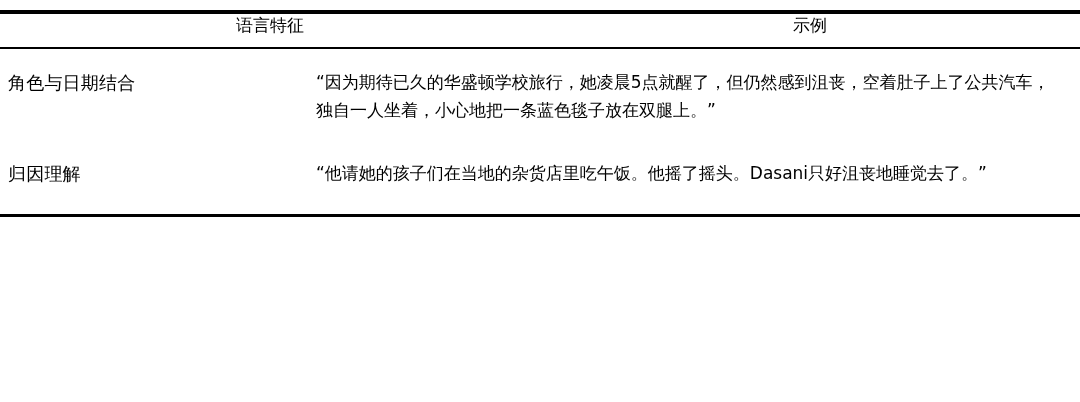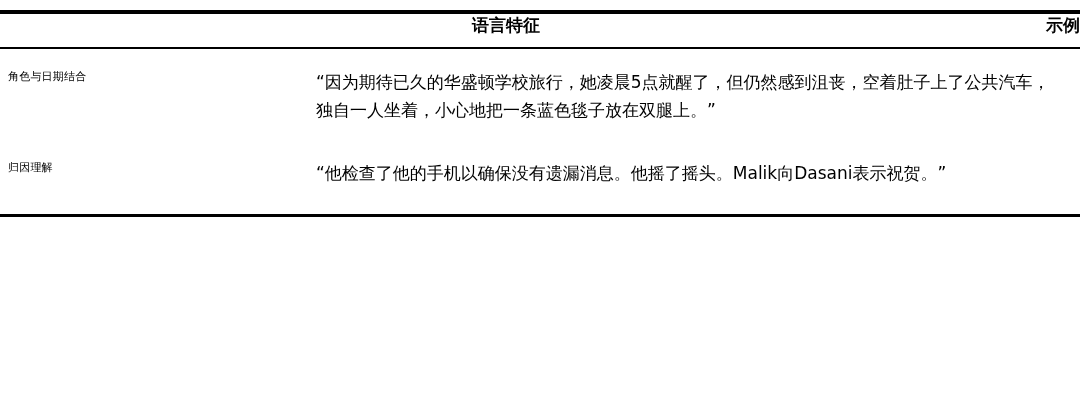--- a/index.html
+++ b/index.html
@@ -18,22 +18,22 @@
     width: 1080px;
     box-sizing: border-box;
   }
   table.ling-table {
     width: 100%;
     border-collapse: collapse;
     table-layout: fixed;
   }
   table.ling-table thead th {
     font-size: 17px;
-    font-weight: bold;
-    text-align: right;
+    font-weight: normal;
+    text-align: center;
     padding: 0 0 10px 0;
     vertical-align: bottom;
   }
   .rule-top {
     height: 4px;
     background: #000;
     width: 100%;
   }
   .rule-mid {
     height: 2px;
@@ -41,21 +41,21 @@
     width: 100%;
   }
   .rule-bottom {
     height: 3px;
     background: #000;
     width: 100%;
   }
   .spacer-top { height: 10px; }
   td.feature-cell {
     width: 300px;
-    font-size: 11px;
+    font-size: 18px;
     vertical-align: top;
     padding: 18px 8px 18px 8px;
     line-height: 1.5;
     letter-spacing: 0.2px;
   }
   td.example-cell {
     font-size: 17px;
     vertical-align: top;
     padding: 18px 14px 18px 0px;
     line-height: 1.62;
@@ -89,18 +89,18 @@
   </table>
   <div class="rule-mid"></div>
   <table class="ling-table">
     <tbody>
       <tr>
         <td class="feature-cell cjk">角色与日期结合</td>
         <td class="example-cell cjk">“因为期待已久的华盛顿学校旅行，她凌晨5点就醒了，但仍然感到沮丧，空着肚子上了公共汽车，独自一人坐着，小心地把一条蓝色毯子放在双腿上。”</td>
       </tr>
       <tr>
         <td class="feature-cell cjk">归因理解</td>
-        <td class="example-cell cjk">“他检查了他的手机以确保没有遗漏消息。他摇了摇头。Malik向Dasani表示祝贺。”</td>
+        <td class="example-cell cjk">“他请她的孩子们在当地的杂货店里吃午饭。他摇了摇头。Dasani只好沮丧地睡觉去了。”</td>
       </tr>
     </tbody>
   </table>
   <div class="rule-bottom"></div>
 </div>
 
 </body></html>

